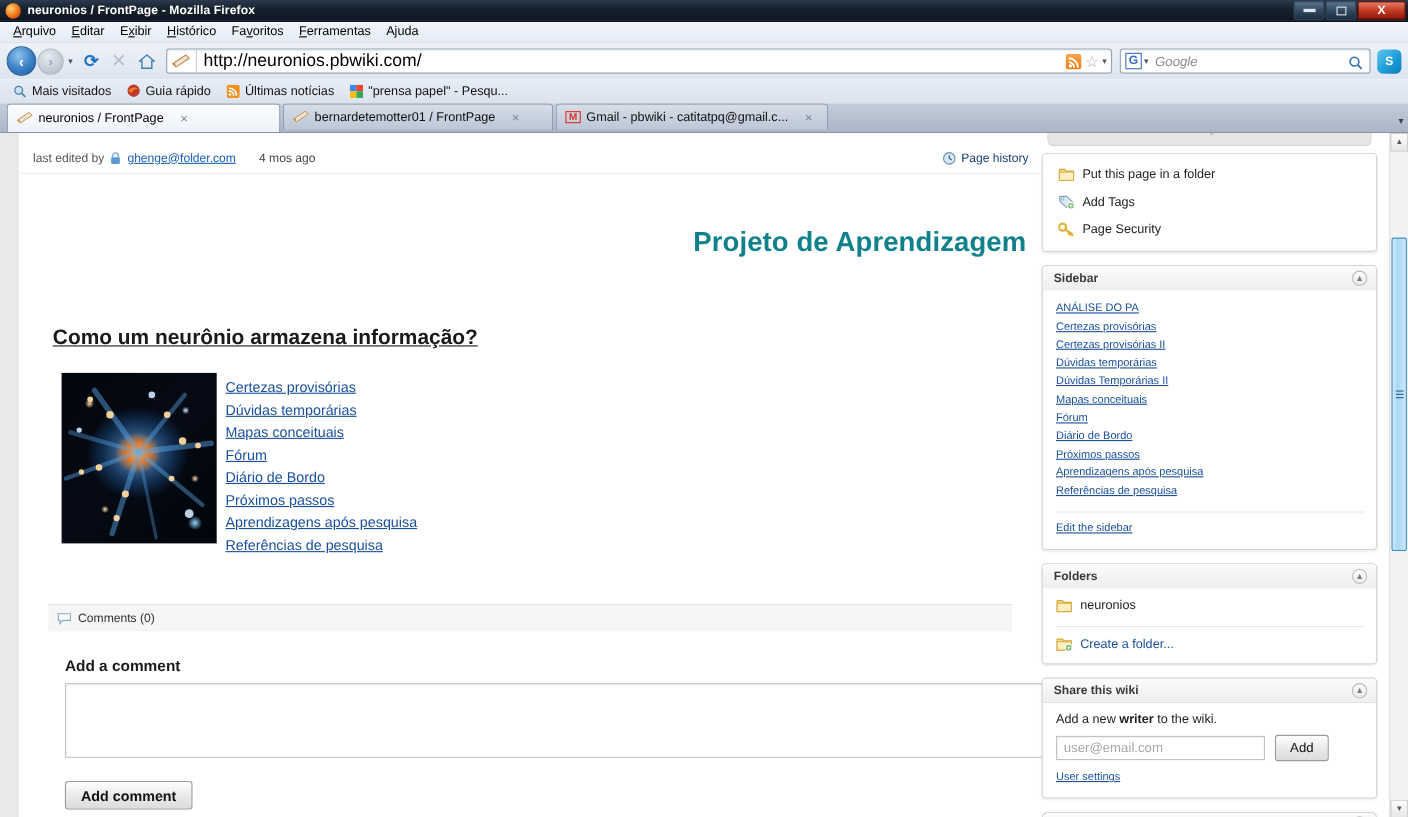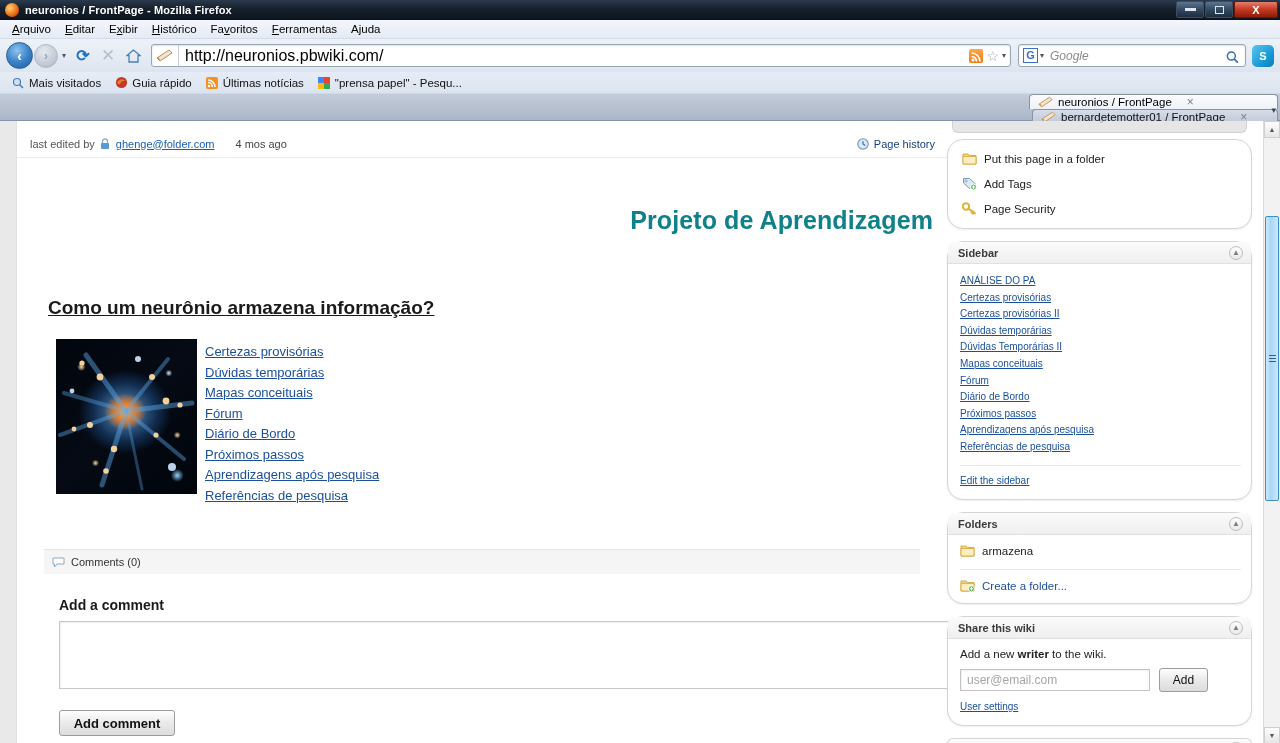--- a/index.html
+++ b/index.html
@@ -160,25 +160,24 @@
     display: flex; align-items: center; gap: 4px;
     font-size: 11.5px; color: #111;
     padding: 1px 5px; white-space: nowrap;
   }
   .bm-ico { width: 14px; height: 14px; flex: none; display:flex; align-items:center; justify-content:center; }
 
   
   .tabstrip {
     height: 27px;
     background: linear-gradient(to bottom, #c3ccda 0%, #aab6c7 100%);
-    display: flex; align-items: flex-end;
+    display: flex; align-items: flex-start;
     padding-left: 6px;
     position: relative;
     border-bottom: 1px solid #8793a6;
-    flex-direction: column;
   }
   .tab {
     height: 24px;
     display: flex; align-items: center; gap: 5px;
     padding: 0 6px 0 8px;
     font-size: 11.5px; color: #111;
     border: 1px solid #8793a6;
     border-bottom: none;
     border-radius: 4px 4px 0 0;
     background: linear-gradient(to bottom, #d7dee9 0%, #bcc6d5 100%);
@@ -317,21 +316,21 @@
 
   
   .rightcol {
     width: 313px; flex: none;
     position: relative;
     padding-right: 8px;
   }
   .panel {
     background: #fff;
     border: 1px solid #d5d5d5;
-    border-radius: 16px;
+    border-radius: 4px;
     box-shadow: 0 1px 2px rgba(0,0,0,.07);
     margin-bottom: 12px;
   }
   .panel-clipped {
     height: 12px;
     background: #e6e6e6;
     border: 1px solid #d0d0d0;
     border-top: none;
     border-radius: 0 0 6px 6px;
     margin: 0 5px 6px 5px;
@@ -734,21 +733,21 @@
           <span class="collapse">▲</span>
         </div>
         <div class="panel-body" style="padding:7px 10px 8px 12px">
           <div class="folder-row">
             <span class="act-ico">
               <svg width="15" height="13" viewBox="0 0 15 13">
                   <path d="M1 2h5l1.3 1.6H14V12H1z" fill="#f6d98a" stroke="#d8a93f" stroke-width="1"></path>
                   <path d="M1 4.4h13V12H1z" fill="#fbeec0" stroke="#d8a93f" stroke-width=".9"></path>
                 </svg>
             </span>
-            <span class="folder-name">armazena</span>
+            <span class="folder-name">neuronios</span>
           </div>
           <div class="side-sep"></div>
           <div class="folder-row">
             <span class="act-ico">
               <svg width="15" height="13" viewBox="0 0 15 13">
                   <path d="M1 2h5l1.3 1.6H14V12H1z" fill="#f6d98a" stroke="#d8a93f" stroke-width="1"></path>
                   <path d="M1 4.4h13V12H1z" fill="#fbeec0" stroke="#d8a93f" stroke-width=".9"></path>
                   <circle cx="11.5" cy="9.8" r="3.1" fill="#5fb75f" stroke="#fff" stroke-width="1"></circle>
                   <path d="M11.5 8.1v3.4M9.8 9.8h3.4" stroke="#fff" stroke-width="1.1"></path>
                 </svg>

